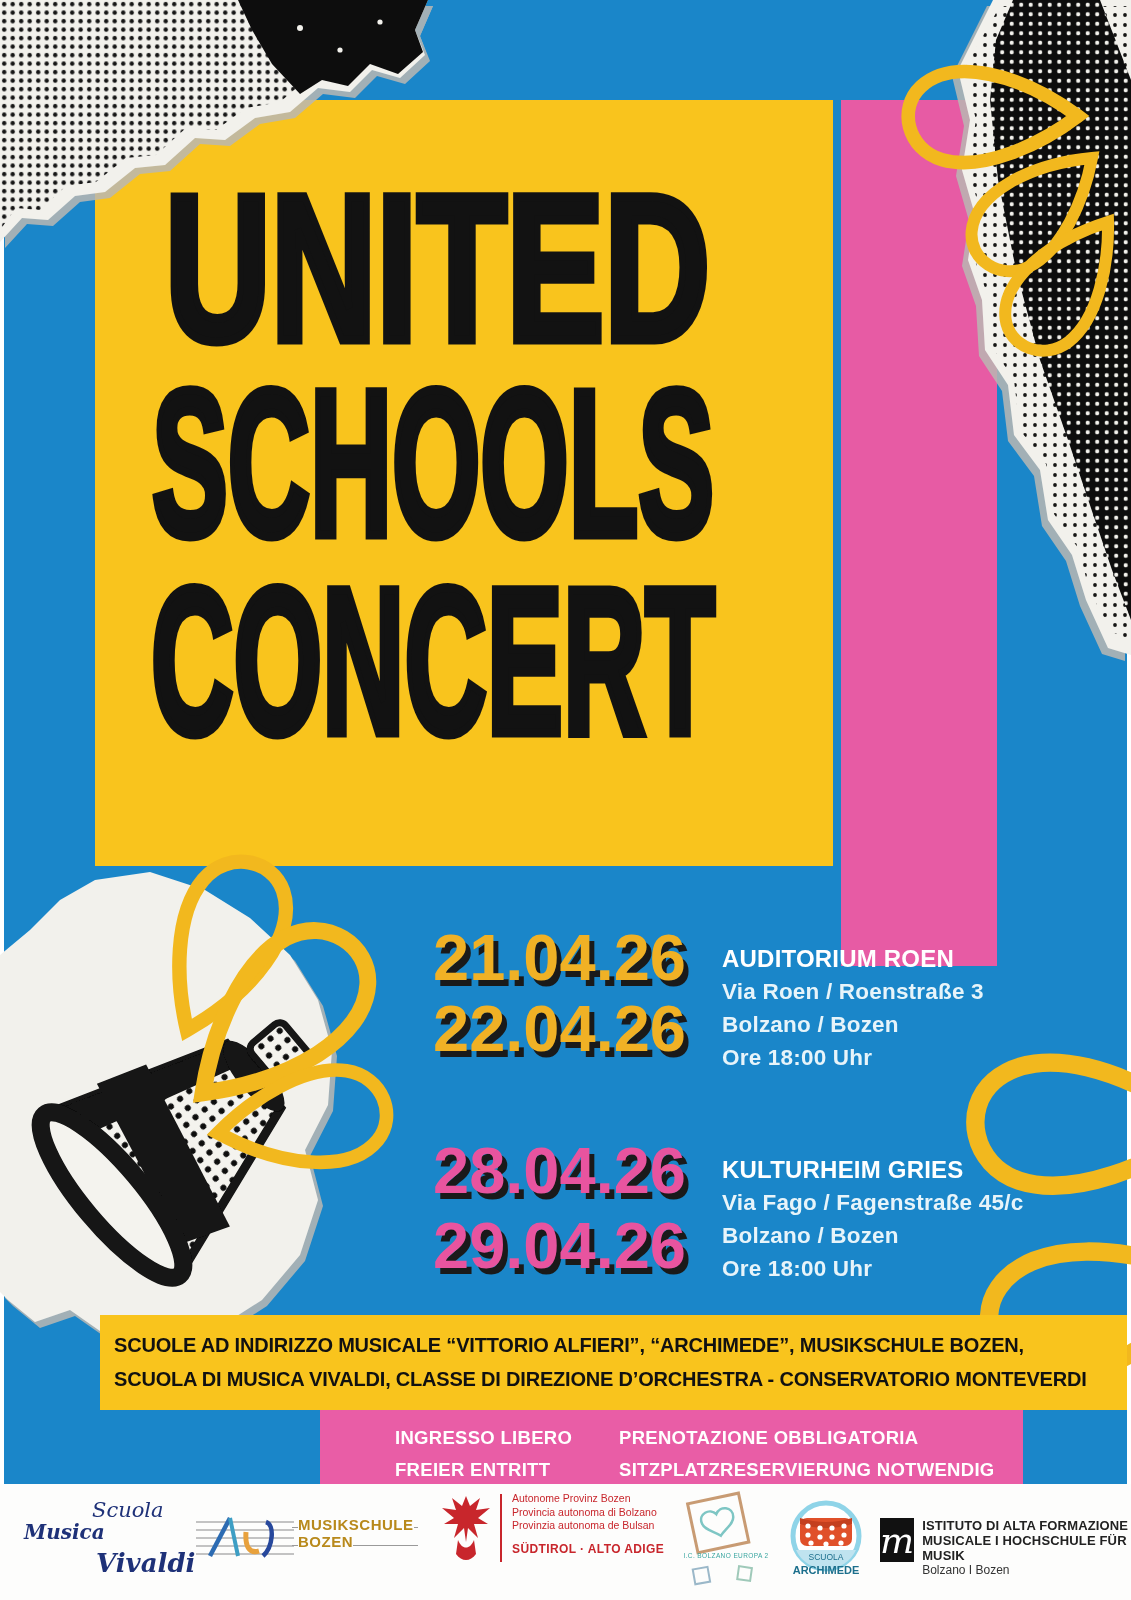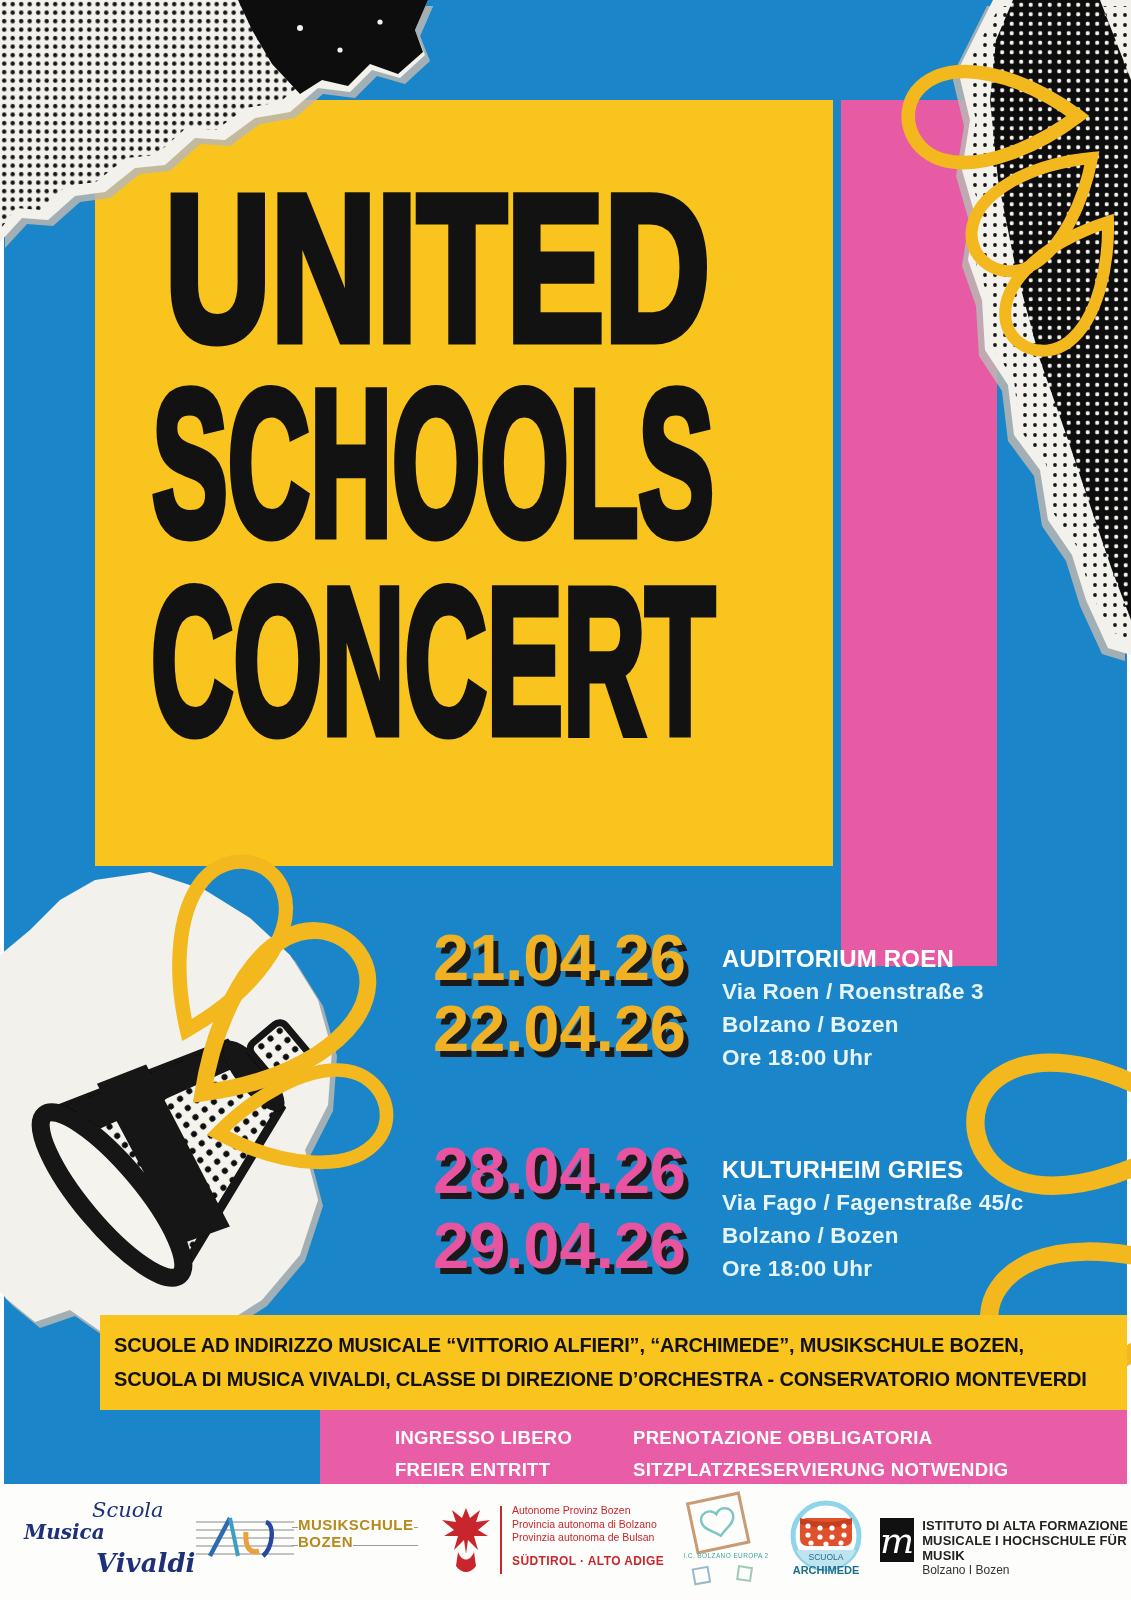--- a/index.html
+++ b/index.html
@@ -33,46 +33,46 @@
   #event-1{top:922px;}
   #event-1 .info{margin-top:20px;}
   #event-2{top:1133px;}
   #event-2 .info{margin-top:20px;}
 
   
   #schools-band{left:100px;top:1315px;width:1027px;height:95px;background:#f9c41d;
                 padding:13px 0 8px 14px;box-sizing:border-box;}
   #schools-band div{font-size:20px;font-weight:bold;color:#111111;line-height:34px;
                     white-space:nowrap;letter-spacing:-0.2px;}
-  #admission-band{left:320px;top:1410px;width:807px;height:74px;background:#e95da6;
+  #admission-band{left:320px;top:1410px;width:703px;height:74px;background:#e95da6;
                   box-sizing:border-box;padding:12px 0 0 75px;display:flex;}
   #admission-band .col div{font-size:18.5px;font-weight:bold;color:#ffffff;line-height:32px;
                            letter-spacing:.3px;white-space:nowrap;}
-  #admission-band .col + .col{margin-left:48px;}
+  #admission-band .col + .col{margin-left:34px;}
   #admission-band .col:first-child{width:190px;}
 
   
   #footer{left:0;top:1484px;width:1131px;height:148px;background:#fdfdfc;}
   .flogo{position:absolute;}
 
   
   #vivaldi{left:14px;top:12px;width:180px;height:95px;color:#1e3178;
            font-family:"DejaVu Serif","Liberation Serif",serif;font-style:italic;}
   #vivaldi .w1{position:absolute;left:78px;top:2px;font-size:21px;}
   #vivaldi .w2{position:absolute;left:10px;top:24px;font-size:20px;font-weight:bold;}
   #vivaldi .w3{position:absolute;left:82px;top:52px;font-size:26px;font-weight:bold;}
 
   
   #musik{left:196px;top:30px;width:222px;height:56px;}
   #musik .mtext{position:absolute;left:102px;top:2px;color:#b8891b;font-weight:bold;
                 font-size:15px;letter-spacing:.5px;line-height:17px;}
   #musik .rule{position:absolute;height:1px;background:#9a9a9a;}
 
   
-  #provinz{left:440px;top:20px;display:flex;align-items:flex-start;justify-content:flex-end;}
+  #provinz{left:440px;top:8px;display:flex;align-items:flex-start;justify-content:flex-end;}
   #provinz .divider{width:2px;height:68px;background:#c8262c;margin:2px 10px 0 8px;}
   #provinz .ptext div{font-size:10.5px;color:#c8262c;line-height:13.5px;}
   #provinz .ptext .bold{font-weight:bold;font-size:12px;margin-top:10px;letter-spacing:.4px;}
 
   
   #europa{left:672px;top:6px;width:108px;height:104px;}
   #europa .cap{position:absolute;left:0;top:62px;width:100%;text-align:center;
                font-size:6.5px;color:#3aa6a0;letter-spacing:.4px;}
 
   

